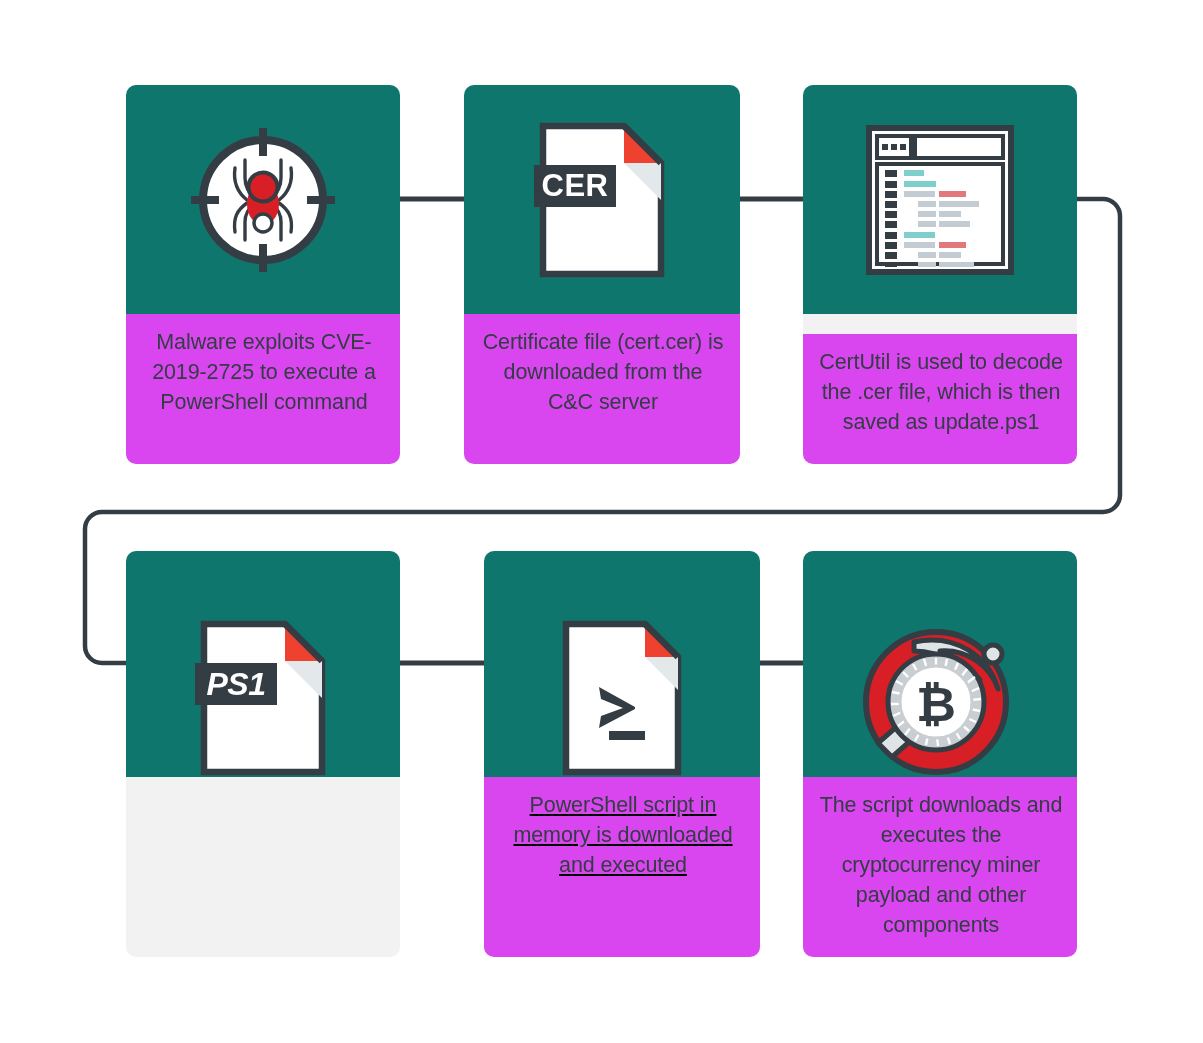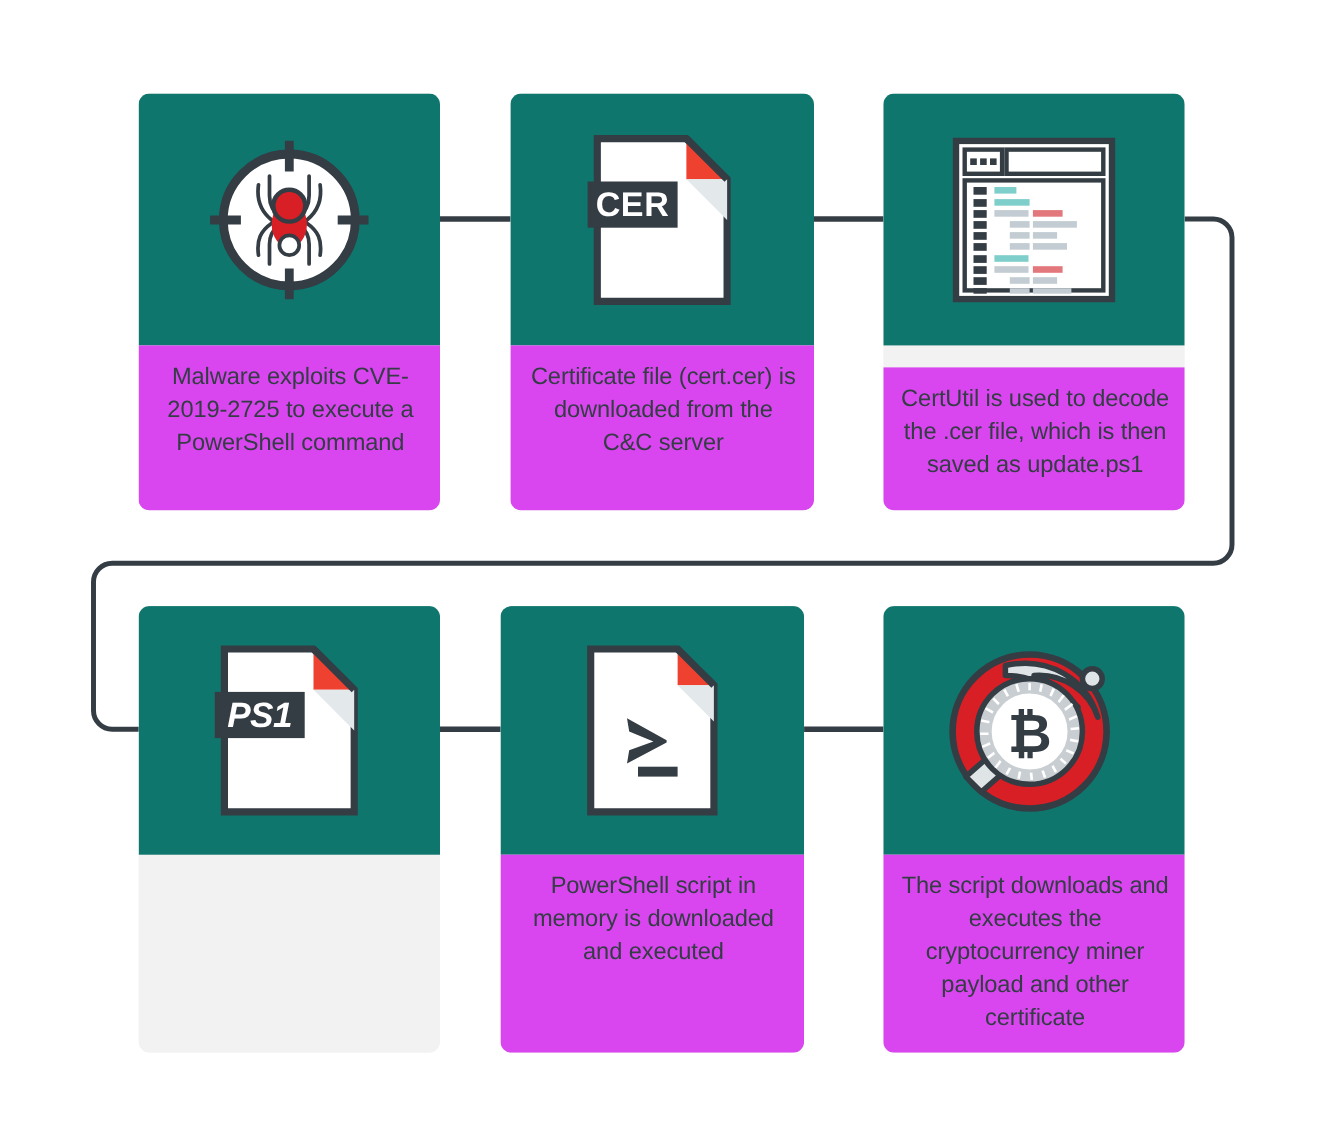--- a/index.html
+++ b/index.html
@@ -60,23 +60,23 @@
     letter-spacing: -0.1px;
   }
   
   #card-1 { left: 126px; top: 85px;  width: 274px; height: 379px; }
   #card-2 { left: 464px; top: 85px;  width: 276px; height: 379px; }
   #card-3 { left: 803px; top: 85px;  width: 274px; height: 379px; gap: 20px; }
   #card-1 .card-icon, #card-2 .card-icon, #card-3 .card-icon { height: 229px; }
 
   
   #card-4 { left: 126px; top: 551px; width: 274px; height: 406px; }
-  #card-5 { left: 455px; top: 551px; width: 276px; height: 406px; }
+  #card-5 { left: 484px; top: 551px; width: 276px; height: 406px; text-decoration: underline; }
   #card-6 { left: 803px; top: 551px; width: 274px; height: 406px; }
-  #card-4 .card-icon, #card-5 .card-icon, #card-6 .card-icon { height: 226px; }
+  #card-4 .card-icon, #card-5 .card-icon, #card-6 .card-icon { height: 226px; align-items: flex-end; }
 
   .icon-svg { display: block; }
 </style>
 </head>
 <body>
 
 <div id="stage">
 
   <svg class="flow-svg" viewBox="0 0 1203 1043">
     <g fill="none" stroke="#343c44" stroke-width="5" stroke-linecap="butt">
@@ -282,17 +282,17 @@
           <line x1="34" y1="56" x2="43" y2="61"></line>
             <line x1="41" y1="47" x2="48" y2="54"></line>
           <line x1="51" y1="39" x2="56" y2="48"></line>
             <line x1="62" y1="34" x2="65" y2="44"></line>
         </g>
         <circle cx="74" cy="77" r="36" fill="#ffffff" stroke="#c8ced2" stroke-width="3"></circle>
         <text x="74" y="96" text-anchor="middle" fill="#343c44" font-family="'Liberation Sans','DejaVu Sans',sans-serif" font-size="49" font-weight="bold">₿</text>
       </svg>
     </div>
     <div class="card-caption">
-      <p>The script downloads and executes the cryptocurrency miner payload and other certificate</p>
+      <p>The script downloads and executes the cryptocurrency miner payload and other components</p>
     </div>
   </div>
 
 </div>
 
 </body></html>

